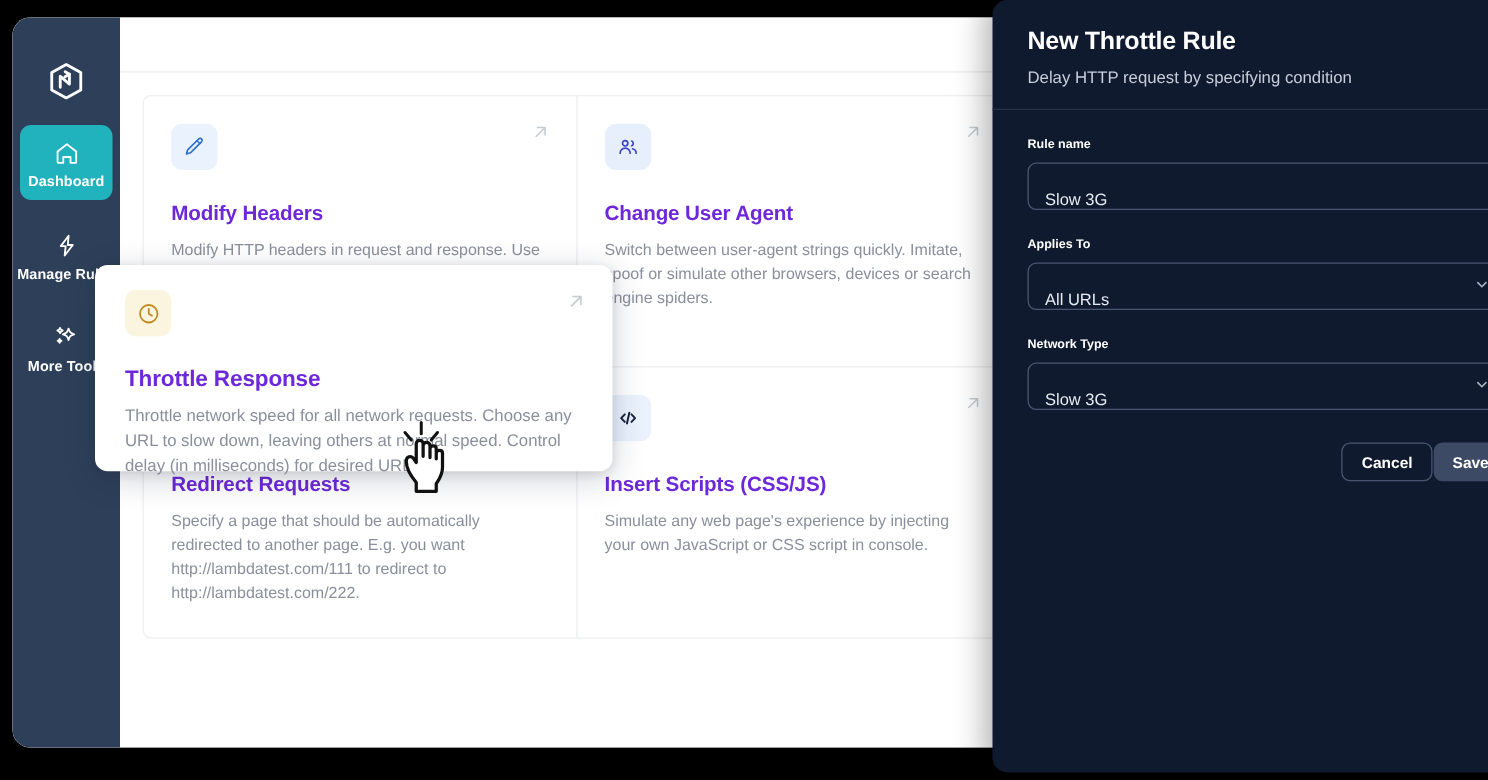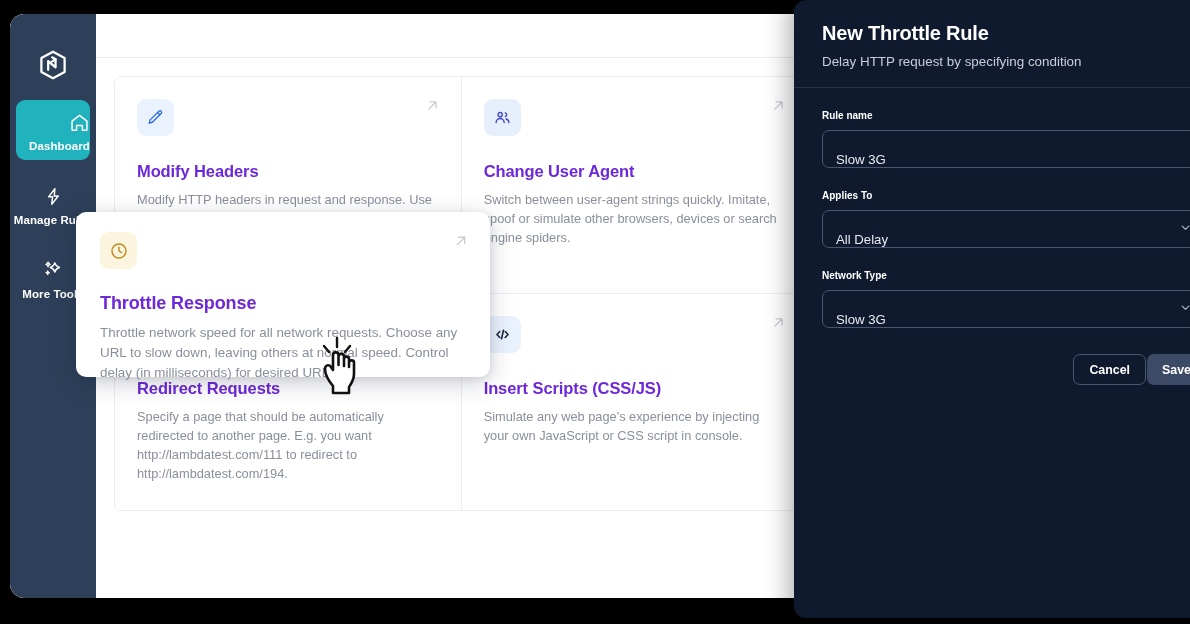--- a/index.html
+++ b/index.html
@@ -33,21 +33,21 @@
     display: flex; align-items: center; justify-content: center;
     height: 58px;
   }
   .nav-item {
     width: 74px; margin: 6px auto 0;
     padding: 9px 0 8px;
     border-radius: 9px;
     display: flex; flex-direction: column; align-items: center;
     cursor: pointer;
   }
-  .nav-item.active { background: #20b2bd; align-items: flex-end; }
+  .nav-item.active { background: #20b2bd; }
   .nav-item .nav-icon { height: 26px; display: flex; align-items: center; }
   .nav-item .nav-label {
     margin-top: 5px;
     font-size: 11.5px; font-weight: bold; color: #ffffff;
     letter-spacing: .1px; white-space: nowrap;
   }
   .nav-item:not(.active) { margin-top: 14px; }
 
   
   #content {
@@ -269,21 +269,21 @@
       </div>
 
       <div class="tool-card">
         <div class="card-icon-box" style="background:#fbf4de">
           <svg width="19" height="19" viewBox="0 0 24 24" fill="none" stroke="#d79a22" stroke-width="1.8" stroke-linecap="round" stroke-linejoin="round">
             <path d="M3.6 15.4 9 10.2l3.2 3 6.2-6"></path>
               <path d="M13.6 7.2h4.8V12"></path>
           </svg>
         </div>
         <div class="card-title">Redirect Requests</div>
-        <div class="card-desc">Specify a page that should be automatically redirected to another page. E.g. you want http://lambdatest.com/111 to redirect to http://lambdatest.com/194.</div>
+        <div class="card-desc">Specify a page that should be automatically redirected to another page. E.g. you want http://lambdatest.com/111 to redirect to http://lambdatest.com/222.</div>
         <span class="card-arrow">
           <svg width="17" height="17" viewBox="0 0 24 24" fill="none" stroke="#97a0b0" stroke-width="1.7" stroke-linecap="round" stroke-linejoin="round">
               <path d="M7 17 17 7M8.5 7H17v8.5"></path>
             </svg>
         </span>
       </div>
 
       <div class="tool-card">
         <div class="card-icon-box" style="background:#eaf2fd">
           <svg width="19" height="19" viewBox="0 0 24 24" fill="none" stroke="#16233b" stroke-width="2" stroke-linecap="round" stroke-linejoin="round">
@@ -365,21 +365,21 @@
 
   <div id="modal-body">
 
     <div class="field-label first">Rule name</div>
     <div class="field-control">
       <span>Slow 3G</span>
     </div>
 
     <div class="field-label">Applies To</div>
     <div class="field-control select">
-      <span>All Delay</span>
+      <span>All URLs</span>
       <span class="select-caret">
         <svg width="13" height="13" viewBox="0 0 24 24" fill="none" stroke="#c4cbd8" stroke-width="2.4" stroke-linecap="round" stroke-linejoin="round">
             <path d="M6 9.5 12 15.5 18 9.5"></path>
           </svg>
       </span>
     </div>
 
     <div class="field-label">Network Type</div>
     <div class="field-control select">
       <span>Slow 3G</span>

